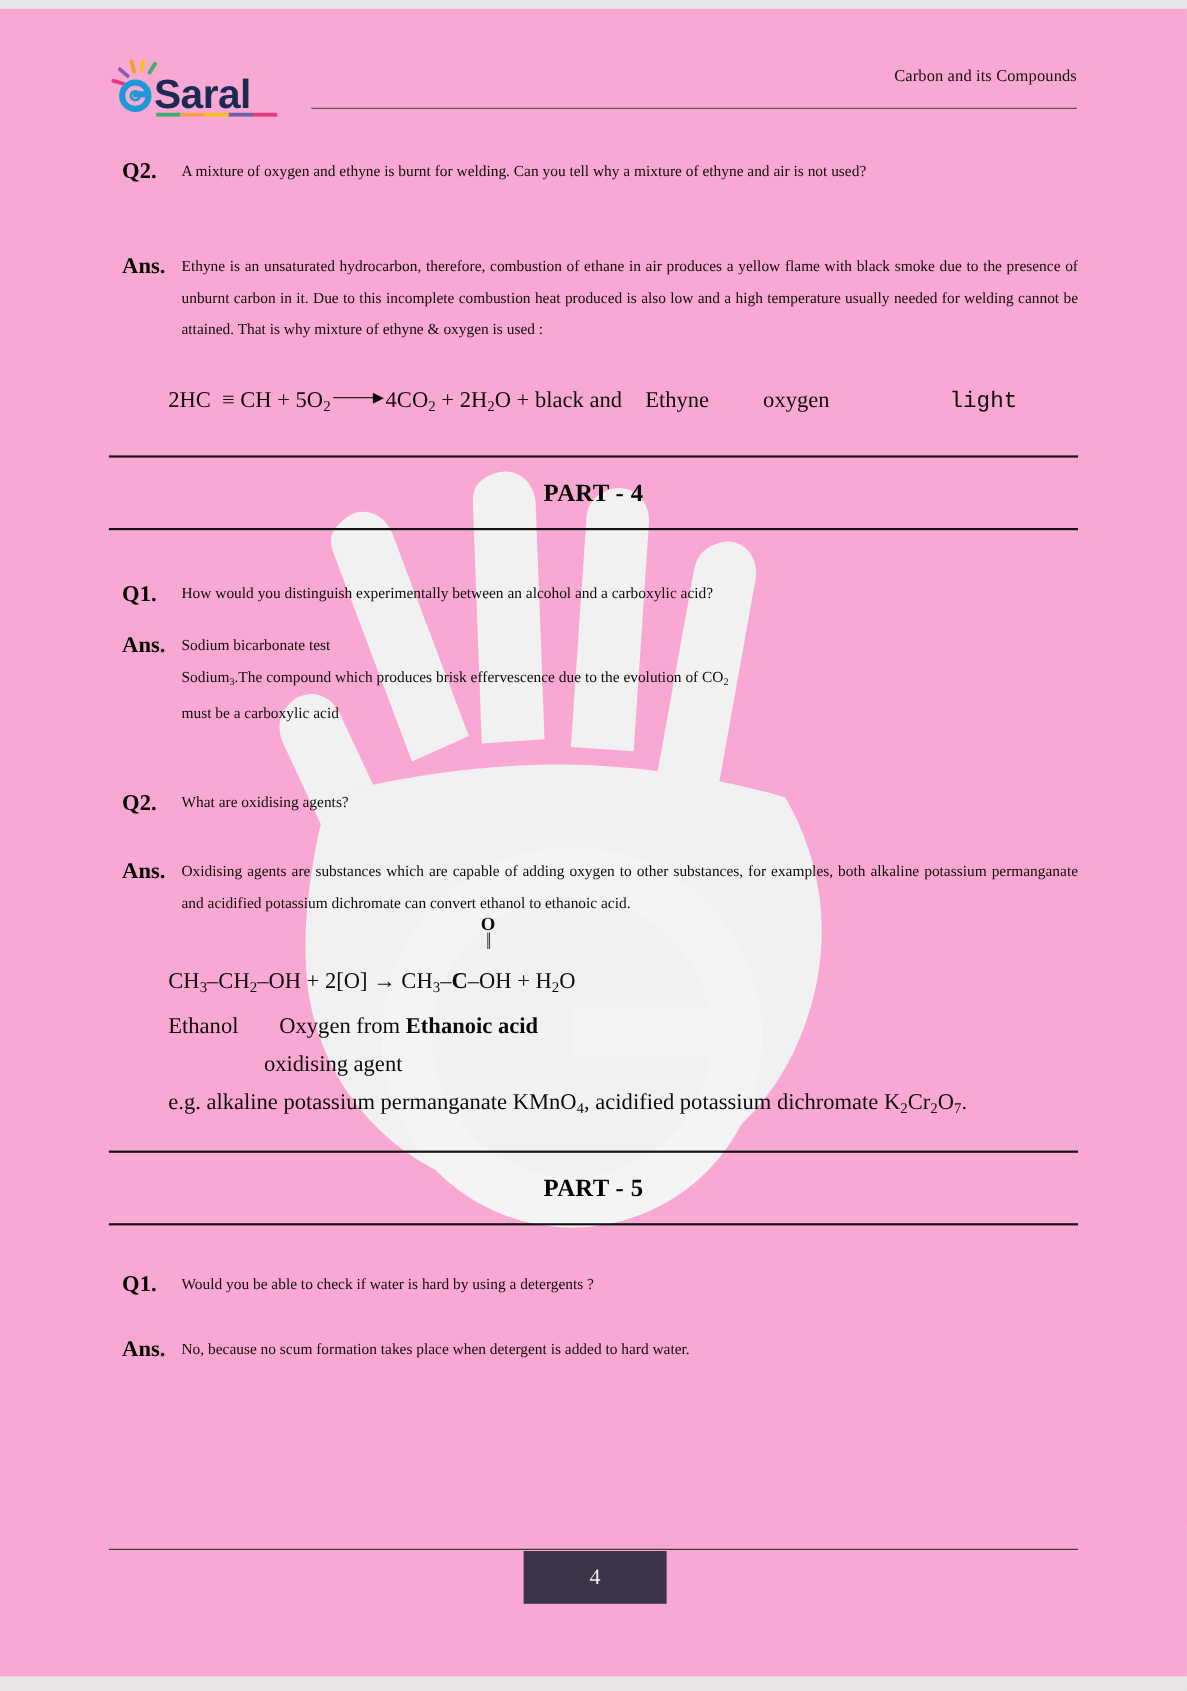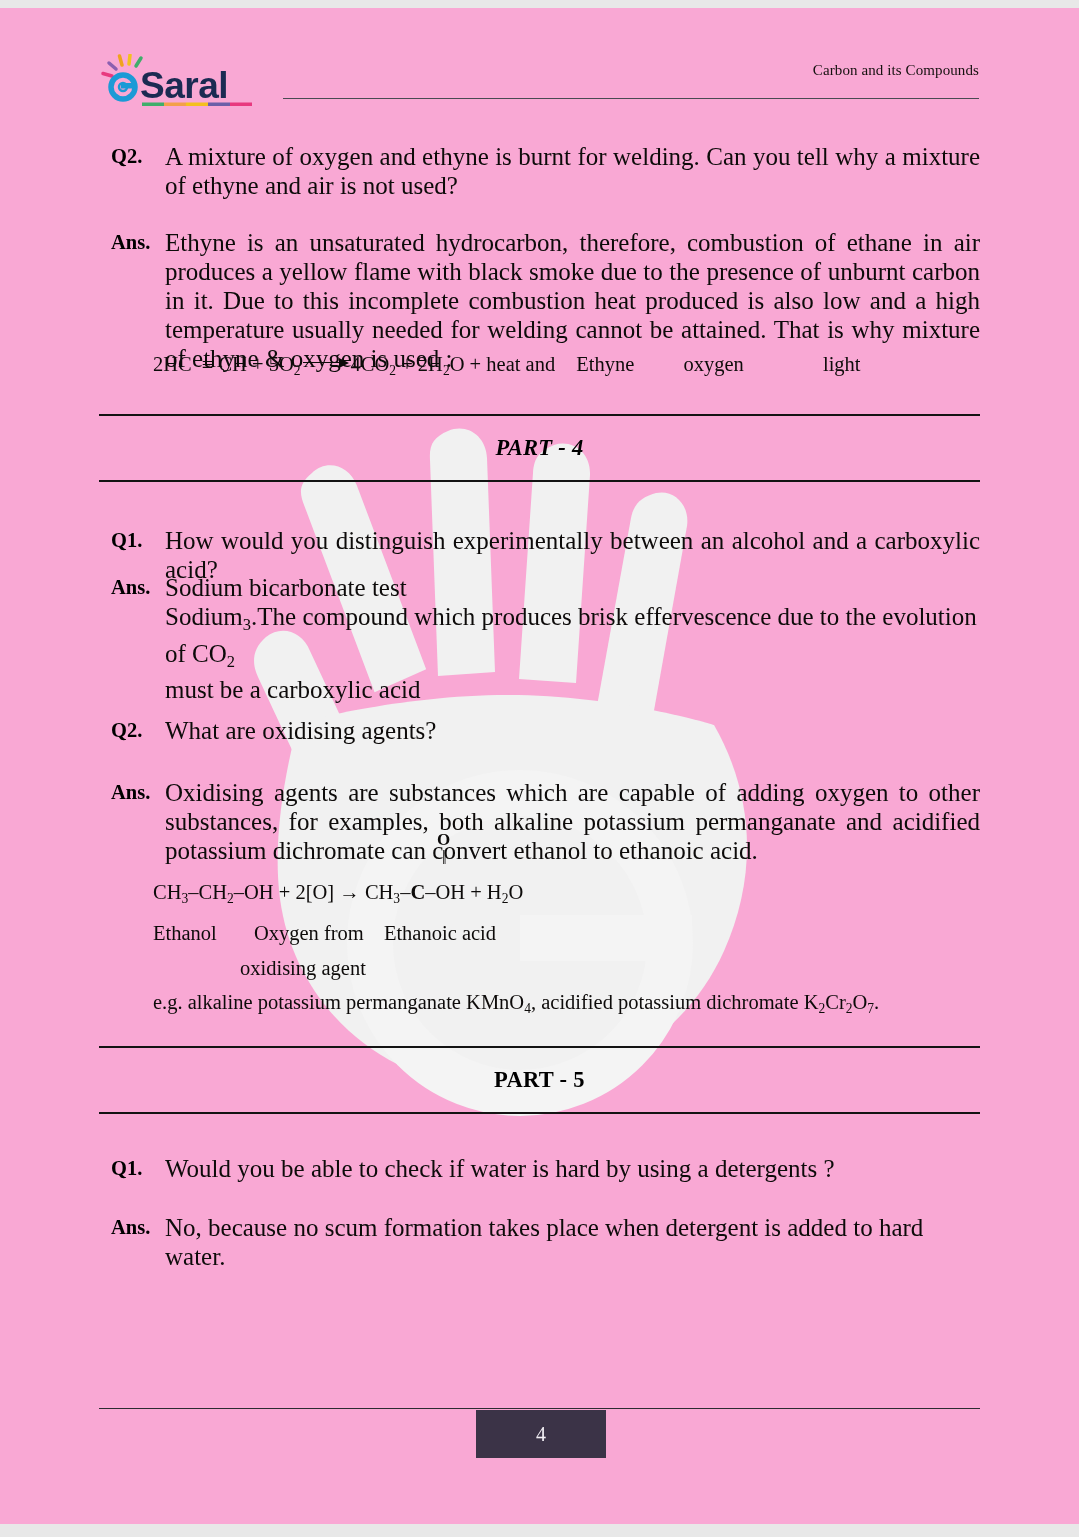--- a/index.html
+++ b/index.html
@@ -84,21 +84,21 @@
   .qa-label {
     flex: 0 0 auto;
     width: 54px;
     font-weight: bold;
     font-size: 20.5px;
     color: #000;
     line-height: 29px;
   }
   .qa-body {
     flex: 1 1 auto;
-    font-size: 25px;
+    font-size: 14px;
     line-height: 29px;
     color: #0d0b0a;
     text-align: justify;
     text-justify: inter-word;
   }
   .qa-body.nojust { text-align: left; }
 
   sub { font-size: 0.66em; vertical-align: -0.28em; }
 
   
@@ -272,28 +272,28 @@
     <div class="qa-row">
       <div class="qa-label">Ans.</div>
       <div class="qa-body">Ethyne is an unsaturated hydrocarbon, therefore, combustion of ethane in air produces a yellow flame with black smoke due to the presence of unburnt carbon in it. Due to this incomplete combustion heat produced is also low and a high temperature usually needed for welding cannot be attained. That is why mixture of ethyne &amp; oxygen is used :</div>
     </div>
   </div>
 
   <div class="block" style="top:342px; left:153px;">
     <div class="eq">
       <span>2HC</span>
       <span style="margin:0 5px;">≡</span><span>CH + 5O</span><sub>2</sub><span class="longarrow"></span><span>4CO</span><sub>2</sub>
-      <span>+ 2H</span><sub>2</sub><span>O + heat and</span>
+      <span>+ 2H</span><sub>2</sub><span>O + black and</span>
       <span style="margin-left:16px;">Ethyne</span>
       <span style="margin-left:44px;">oxygen</span>
-      <span style="margin-left:74px;">light</span>
-    </div>
-  </div>
-
-  <div class="part" style="top:406px;font-style:italic;">
+      <span style="margin-left:104px;font-family:Liberation Mono, monospace;">light</span>
+    </div>
+  </div>
+
+  <div class="part" style="top:406px;">
     <div class="rule"></div>
     <div class="title">PART - 4</div>
     <div class="rule"></div>
   </div>
 
   <div class="block" style="top:518px;">
     <div class="qa-row">
       <div class="qa-label">Q1.</div>
       <div class="qa-body">How would you distinguish experimentally between an alcohol and a carboxylic acid?</div>
     </div>
@@ -330,21 +330,21 @@
         <span class="oxy">O</span>
         <span class="dbl">‖</span><span>CH</span><sub>3</sub><span>–CH</span><sub>2</sub><span>–OH + 2[O] → CH</span><sub>3</sub><span>–</span><span class="cbold">C</span><span>–OH + H</span><sub>2</sub><span>O</span>
       </span>
     </div>
   </div>
 
   <div class="block" style="top:911px; left:153px;">
     <div class="eq">
       <span>Ethanol</span>
       <span style="margin-left:32px;">Oxygen from</span>
-      <span style="margin-left:15px;">Ethanoic acid</span>
+      <span style="font-weight:bold;">Ethanoic acid</span>
     </div>
   </div>
   <div class="block" style="top:946px; left:240px;">
     <div class="eq">oxidising agent</div>
   </div>
 
   <div class="block" style="top:980px; left:153px;">
     <div class="eq"><span>e.g. alkaline potassium permanganate KMnO</span><sub>4</sub><span>, acidified potassium dichromate K</span><sub>2</sub><span>Cr</span><sub>2</sub><span>O</span><sub>7</sub><span>.</span></div>
   </div>
 

